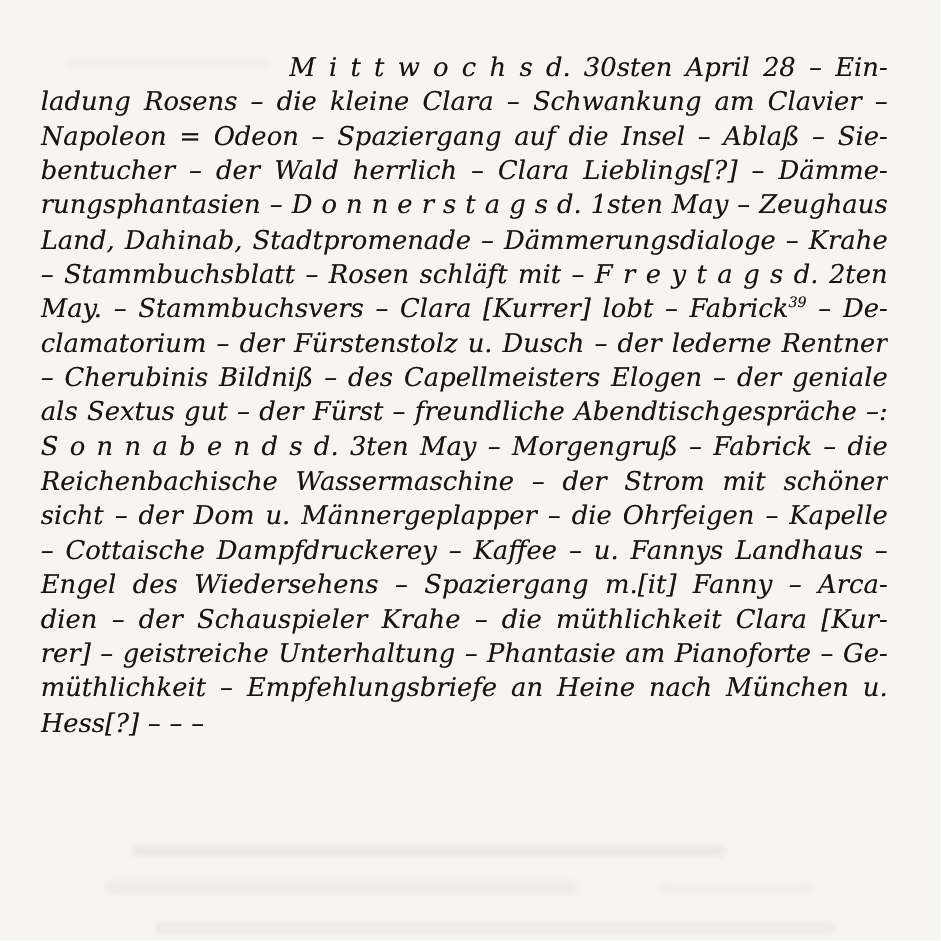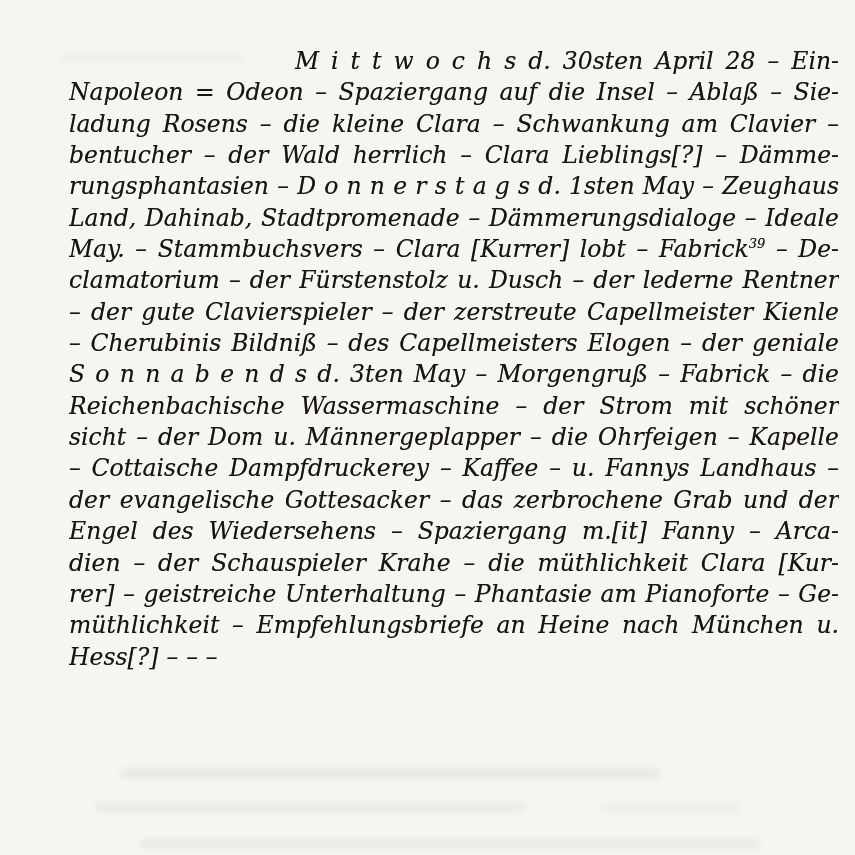--- a/index.html
+++ b/index.html
@@ -15,21 +15,20 @@
     overflow: hidden;
     font-family: "DejaVu Serif", serif;
     font-style: italic;
     color: #181511;
   }
   .textblock {
     position: absolute;
     left: 37px;
     top: 46px;
     width: 770px;
-    margin-left: 32px;
   }
   .line {
     font-size: 23.5px;
     line-height: 31.35px;
     height: 31.35px;
     overflow: hidden;
     text-align: justify;
     text-align-last: justify;
     word-spacing: 0.5px;
     text-shadow: 0 0 0.6px rgba(24, 21, 17, 0.55);
@@ -60,34 +59,34 @@
 </style>
 </head>
 <body>
 
 <div class="page">
 
   <div class="ghost g-top"></div>
 
   <div class="textblock">
     <div class="line first">M i t t w o c h s  d. 30sten April 28 – Ein-</div>
+    <div class="line">ladung Rosens – die kleine Clara – Schwankung am Clavier –</div>
     <div class="line">Napoleon = Odeon – Spaziergang auf die Insel – Ablaß – Sie-</div>
-    <div class="line">ladung Rosens – die kleine Clara – Schwankung am Clavier –</div>
     <div class="line">bentucher – der Wald herrlich – Clara Lieblings[?] – Dämme-</div>
     <div class="line">rungsphantasien – D o n n e r s t a g s  d. 1sten May – Zeughaus</div>
-    <div class="line">Land, Dahinab, Stadtpromenade – Dämmerungsdialoge – Ideale</div>
+    <div class="line">Land, Dahinab, Stadtpromenade – Dämmerungsdialoge – Krahe</div>
+    <div class="line">– Stammbuchsblatt – Rosen schläft mit – F r e y t a g s  d. 2ten</div>
     <div class="line"><span>May. – Stammbuchsvers – Clara [Kurrer] lobt – Fabrick</span><sup class="fnref">39</sup><span> – De-</span></div>
     <div class="line">clamatorium – der Fürstenstolz u. Dusch – der lederne Rentner</div>
-    <div class="line">– der gute Clavierspieler – der zerstreute Capellmeister Kienle</div>
     <div class="line">– Cherubinis Bildniß – des Capellmeisters Elogen – der geniale</div>
+    <div class="line">als Sextus gut – der Fürst – freundliche Abendtischgespräche –:</div>
     <div class="line">S o n n a b e n d s  d. 3ten May – Morgengruß – Fabrick – die</div>
     <div class="line">Reichenbachische Wassermaschine – der Strom mit schöner Āus-</div>
     <div class="line">sicht – der Dom u. Männergeplapper – die Ohrfeigen – Kapelle</div>
     <div class="line">– Cottaische Dampfdruckerey – Kaffee – u. Fannys Landhaus –</div>
-    <div class="line">der evangelische Gottesacker – das zerbrochene Grab und der</div>
     <div class="line">Engel des Wiedersehens – Spaziergang m.[it] Fanny – Arca-</div>
     <div class="line">dien – der Schauspieler Krahe – die müthlichkeit Clara [Kur-</div>
     <div class="line">rer] – geistreiche Unterhaltung – Phantasie am Pianoforte – Ge-</div>
     <div class="line">müthlichkeit – Empfehlungsbriefe an Heine nach München u. St.</div>
     <div class="line lastline">Hess[?] – – –</div>
   </div>
 
   <div>
     <div class="ghost g1"></div>
     <div class="ghost g2"></div>

